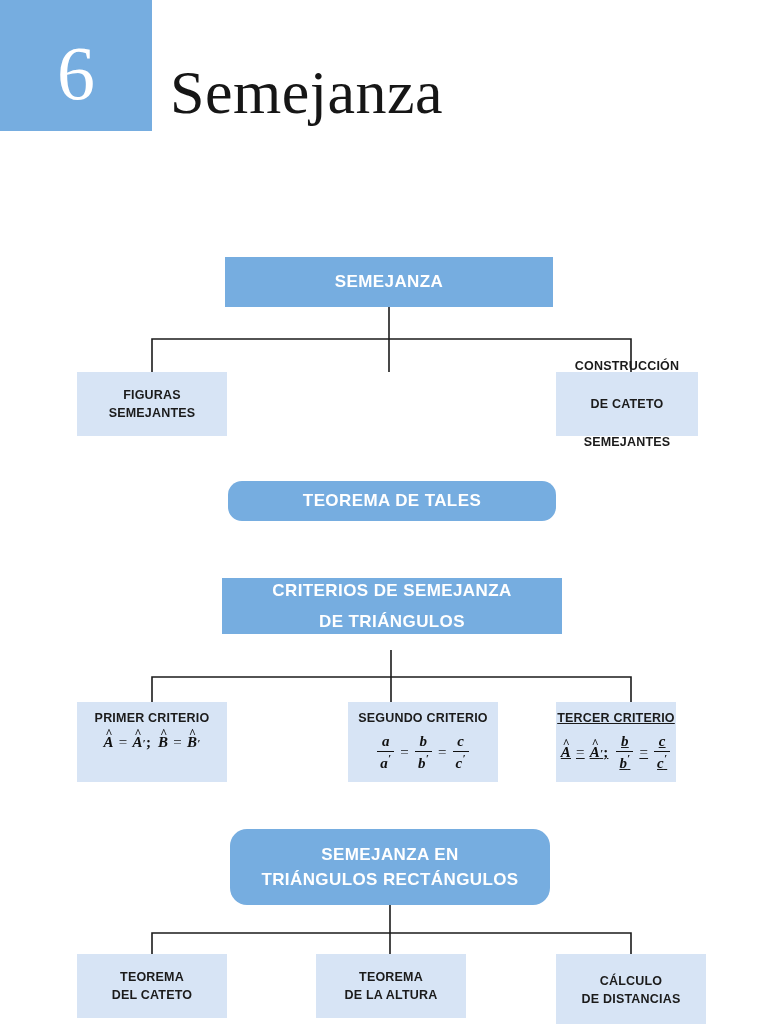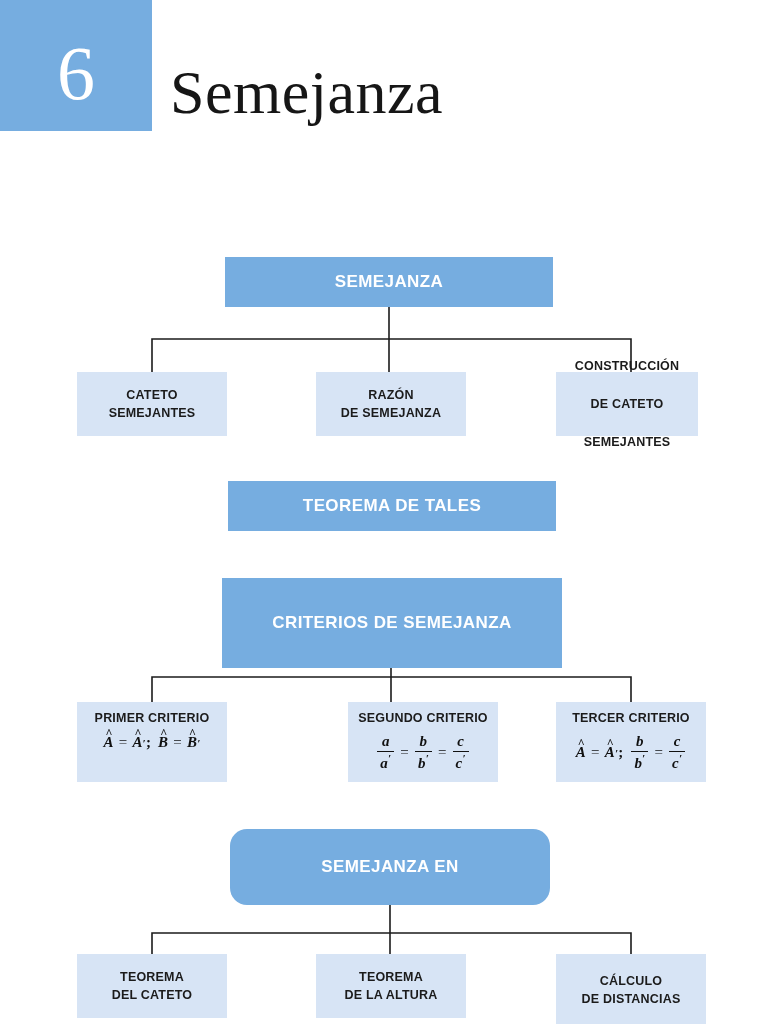--- a/index.html
+++ b/index.html
@@ -97,33 +97,33 @@
     letter-spacing: 0.2px;
   }
   .node-line { display: block; white-space: nowrap; }
 
   
   #node-semejanza { left: 225px; top: 257px; width: 328px; height: 50px; font-size: 17px; }
   #node-figuras-semejantes { left: 77px; top: 372px; width: 150px; height: 64px; font-size: 12.5px; line-height: 1.45; }
   #node-razon-semejanza   { left: 316px; top: 372px; width: 150px; height: 64px; font-size: 12.5px; line-height: 1.45; }
   #node-construccion      { left: 556px; top: 372px; width: 142px; height: 64px; font-size: 12.5px; line-height: 1.45; gap: 20px; }
 
-  #node-teorema-tales { left: 228px; top: 481px; width: 328px; height: 50px; font-size: 17px; }
-
-  #node-criterios { left: 222px; top: 578px; width: 340px; height: 90px; font-size: 17px; line-height: 1.5; }
+  #node-teorema-tales { left: 228px; top: 481px; width: 328px; height: 40px; font-size: 17px; border-radius: 14px; }
+
+  #node-criterios { left: 222px; top: 578px; width: 340px; height: 56px; font-size: 17px; line-height: 1.5; justify-content: space-between; }
 
   .node-criterio {
     top: 702px;
     height: 80px;
     justify-content: flex-start;
     padding-top: 9px;
   }
   #node-primer-criterio  { left: 77px;  width: 150px; }
   #node-segundo-criterio { left: 316px; width: 150px; margin-left: 32px; }
-  #node-tercer-criterio  { left: 556px; width: 150px; }
+  #node-tercer-criterio  { left: 556px; width: 120px; text-decoration: underline; }
   .criterio-title { font-size: 12.5px; }
 
   #node-semejanza-rectangulos { left: 230px; top: 829px; width: 320px; height: 76px; font-size: 17px; line-height: 1.5; border-radius: 17px; }
 
   #node-teorema-cateto    { left: 77px;  top: 954px; width: 150px; height: 64px; font-size: 12.5px; line-height: 1.45; }
   #node-teorema-altura    { left: 316px; top: 954px; width: 150px; height: 64px; font-size: 12.5px; line-height: 1.45; }
   #node-calculo-distancias{ left: 556px; top: 954px; width: 150px; height: 72px; font-size: 12.5px; line-height: 1.45; }
 
   
   .formula {
@@ -197,39 +197,36 @@
 
     <path d="M390,905 L390,954" stroke="#1b1b1b" stroke-width="1.6" fill="none"></path>
     <path d="M152,954 L152,933 L631,933 L631,954" stroke="#1b1b1b" stroke-width="1.6" fill="none"></path>
   </svg>
 
   <div class="node node-primary" id="node-semejanza">
     <span class="node-line">SEMEJANZA</span>
   </div>
 
   <div class="node node-secondary" id="node-figuras-semejantes">
-    <span class="node-line">CATETO</span>
+    <span class="node-line">FIGURAS</span>
     <span class="node-line">SEMEJANTES</span>
-  </div>
-  <div class="node node-secondary" id="node-razon-semejanza">
-    <span class="node-line">RAZÓN</span>
-    <span class="node-line">DE SEMEJANZA</span>
   </div>
   <div class="node node-secondary" id="node-construccion">
     <span class="node-line">CONSTRUCCIÓN</span>
     <span class="node-line">DE CATETO</span>
     <span class="node-line">SEMEJANTES</span>
   </div>
 
   <div class="node node-primary" id="node-teorema-tales">
     <span class="node-line">TEOREMA DE TALES</span>
   </div>
 
   <div class="node node-primary" id="node-criterios">
     <span class="node-line">CRITERIOS DE SEMEJANZA</span>
+    <span class="node-line">DE TRIÁNGULOS</span>
   </div>
 
   <div class="node node-secondary node-criterio" id="node-primer-criterio">
     <span class="node-line criterio-title">PRIMER CRITERIO</span>
     <span class="formula">
       <span class="ang">A</span>
       <span class="op">=</span>
       <span class="ang">A</span>
         <span class="prime">′</span>
         <span class="semi">;</span>
@@ -275,20 +272,21 @@
       <span class="op">=</span>
       <span class="frac">
         <span class="num">c</span>
         <span class="den"><span>c</span><span class="prime">′</span></span>
       </span>
     </span>
   </div>
 
   <div class="node node-primary" id="node-semejanza-rectangulos">
     <span class="node-line">SEMEJANZA EN</span>
+    <span class="node-line">TRIÁNGULOS RECTÁNGULOS</span>
   </div>
 
   <div class="node node-secondary" id="node-teorema-cateto">
     <span class="node-line">TEOREMA</span>
     <span class="node-line">DEL CATETO</span>
   </div>
   <div class="node node-secondary" id="node-teorema-altura">
     <span class="node-line">TEOREMA</span>
     <span class="node-line">DE LA ALTURA</span>
   </div>

